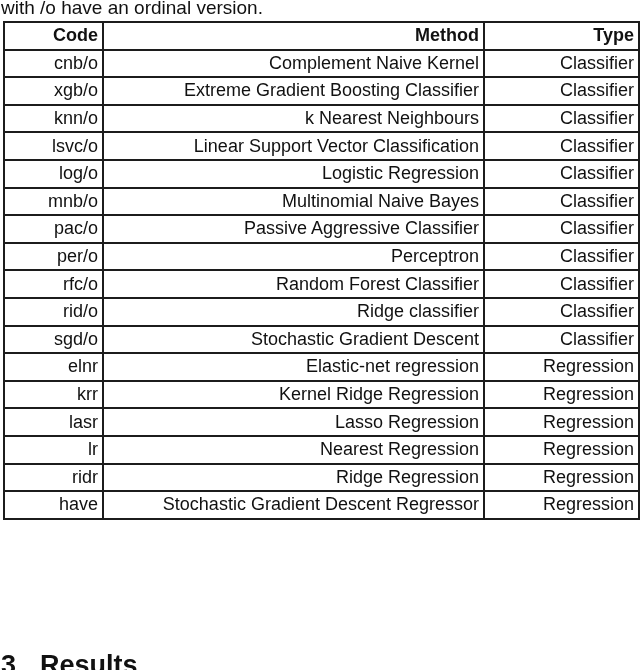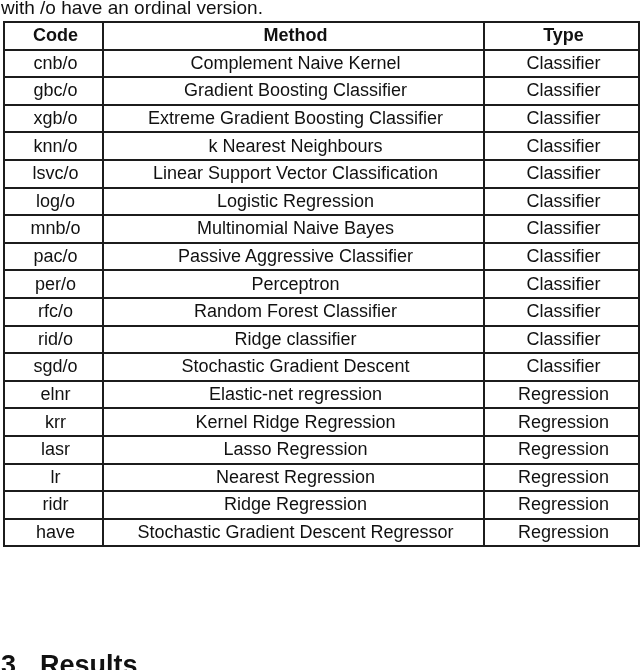--- a/index.html
+++ b/index.html
@@ -34,21 +34,21 @@
   }
   .methods-table th,
   .methods-table td {
     border: 2px solid #1c1c1c;
     font-size: 18px;
     height: 27.6px;
     padding: 0 4px 0 8px;
     vertical-align: middle;
     white-space: nowrap;
     overflow: hidden;
-    text-align: center;
+    text-align: right;
     font-weight: normal;
   }
   .methods-table thead th {
     font-weight: bold;
   }
   .section-heading {
     position: absolute;
     left: 1px;
     top: 652px;
     margin: 0;
@@ -79,25 +79,20 @@
       <tr>
         <th>Code</th>
         <th>Method</th>
         <th>Type</th>
       </tr>
     </thead>
     <tbody>
         <tr>
           <td>cnb/o</td>
           <td>Complement Naive Kernel</td>
-          <td>Classifier</td>
-        </tr>
-        <tr>
-          <td>gbc/o</td>
-          <td>Gradient Boosting Classifier</td>
           <td>Classifier</td>
         </tr>
         <tr>
           <td>xgb/o</td>
           <td>Extreme Gradient Boosting Classifier</td>
           <td>Classifier</td>
         </tr>
         <tr>
           <td>knn/o</td>
           <td>k Nearest Neighbours</td>

